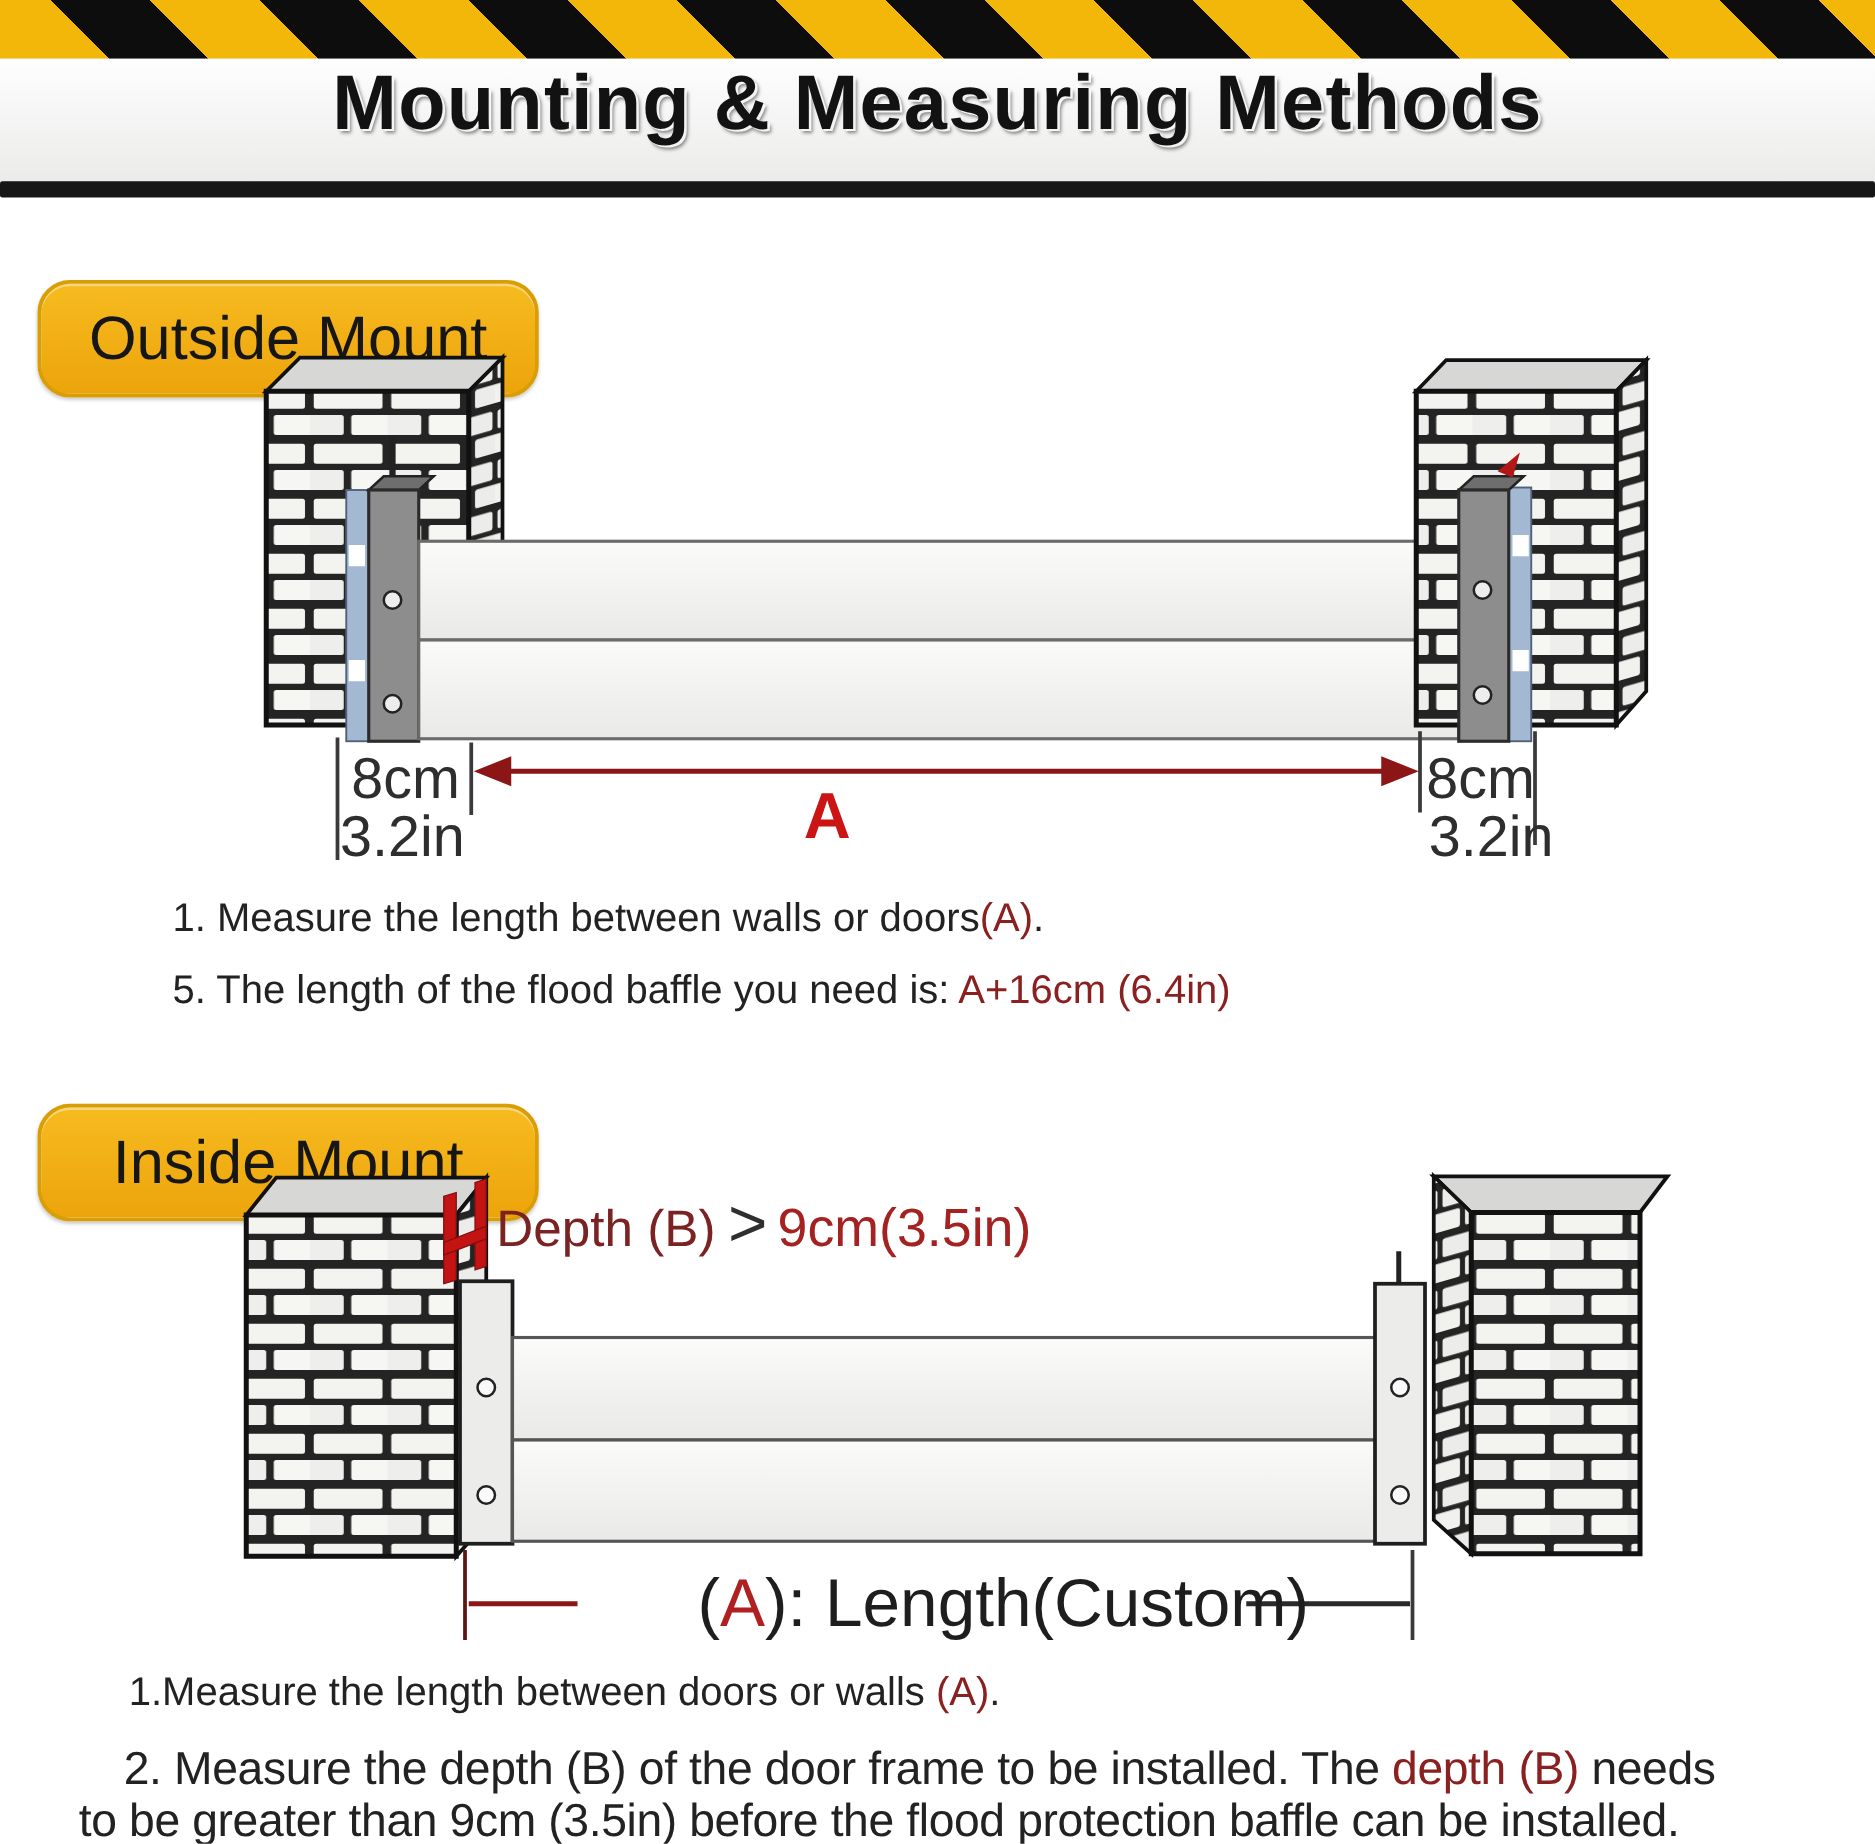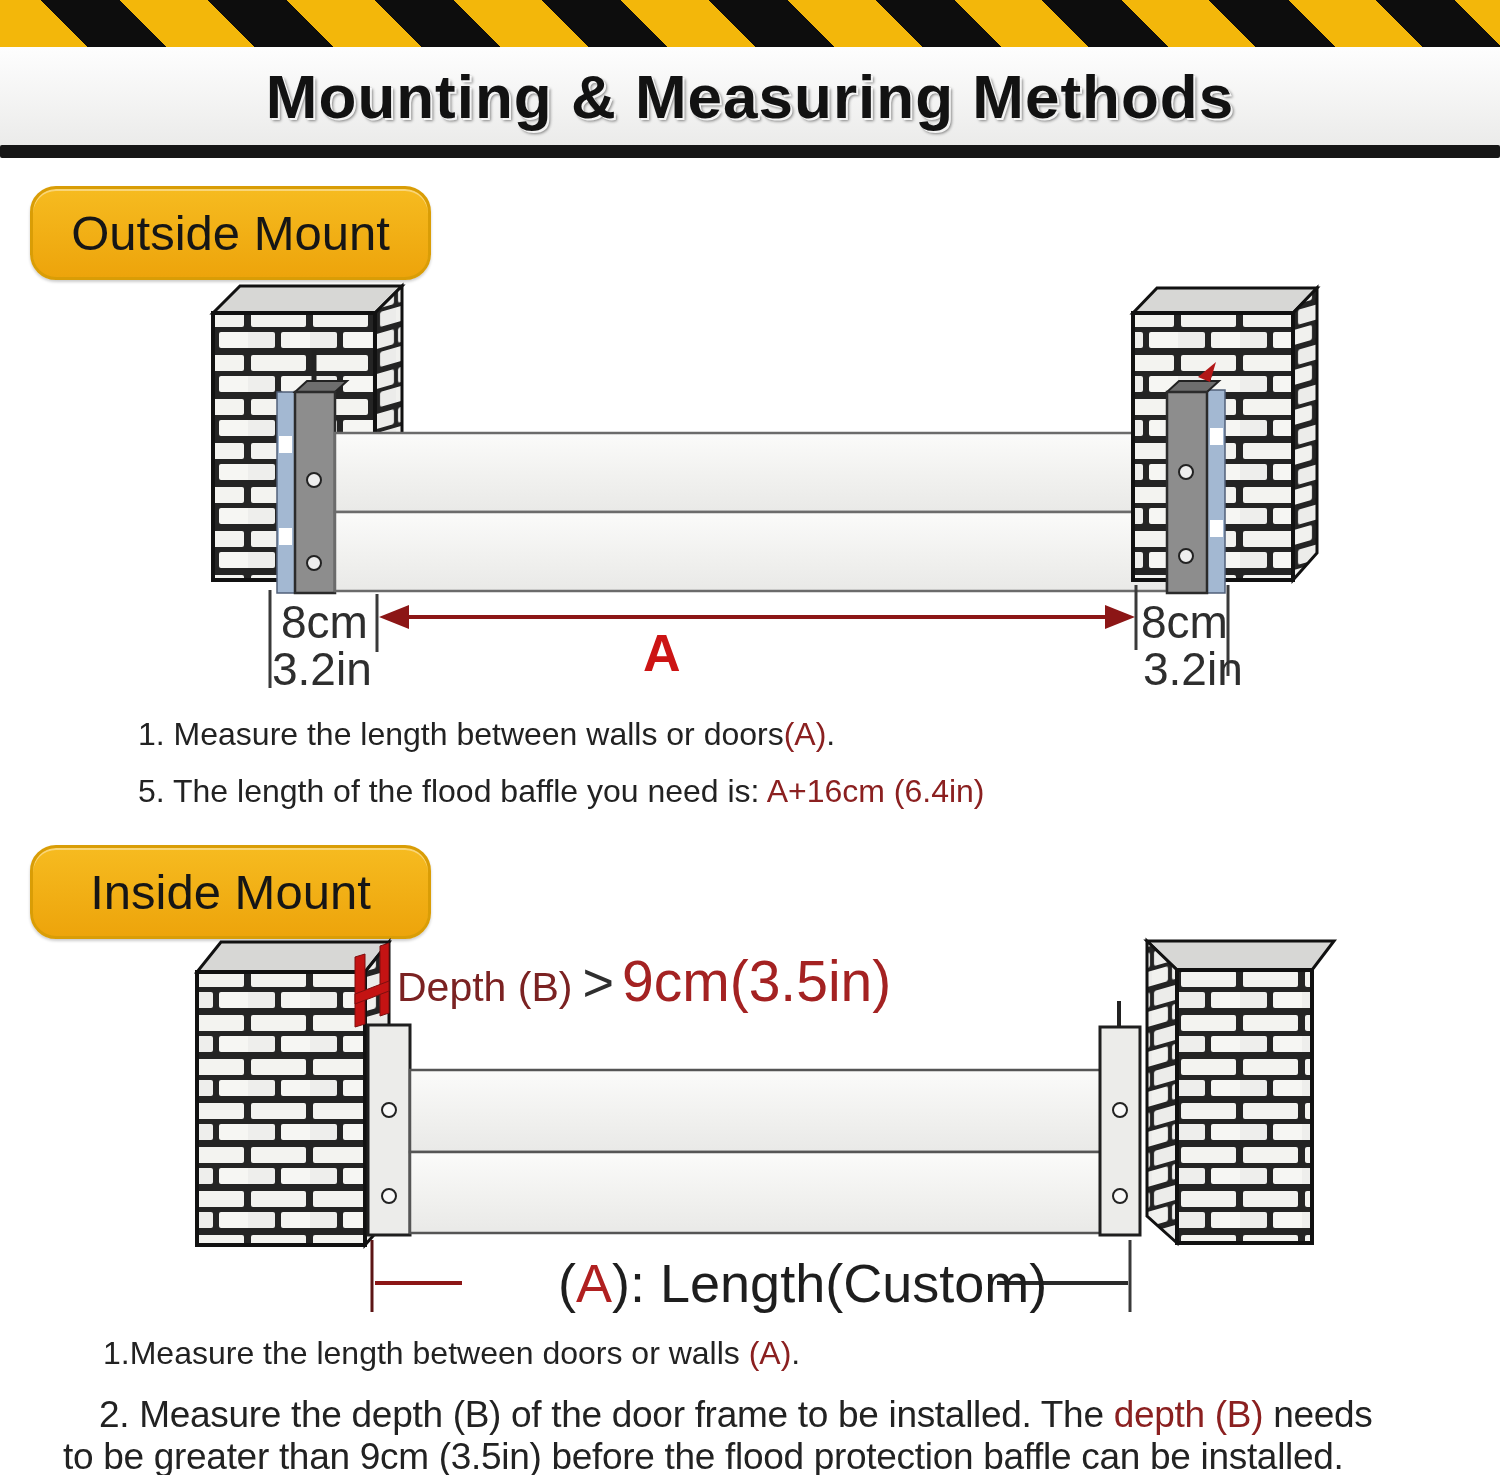--- a/index.html
+++ b/index.html
@@ -5,47 +5,47 @@
   html,body{margin:0;padding:0;}
   body{width:1500px;height:1475px;position:relative;background:#ffffff;overflow:hidden;
        font-family:"Liberation Sans",sans-serif;}
   .abs{position:absolute;}
   .t{font-family:"Liberation Sans",sans-serif;color:#222;line-height:1.1;white-space:nowrap;}
 
   
   .hazard{left:0;top:0;width:1500px;height:47px;
     background:repeating-linear-gradient(45deg,#f3b70a 0 62px,#0d0d0d 62px 118px);}
   .titleband{left:0;top:47px;width:1500px;height:98px;
-    background:linear-gradient(#fefefe,#ebebea);display:flex;align-items:center;justify-content:center;
+    background:linear-gradient(#fefefe,#ebebea);display:flex;justify-content:center;
     border-bottom:2px solid #d8d8d8;}
   .pagetitle{font-size:62px;font-weight:bold;color:#121212;letter-spacing:1px;
     text-shadow:2px 2px 0 rgba(255,255,255,.9),3px 3px 3px rgba(0,0,0,.45);}
   .blackbar{left:0;top:145px;width:1500px;height:13px;background:#161616;border-radius:2px;}
 
   
   .pill{left:30px;width:395px;height:88px;border-radius:26px;
     background:linear-gradient(#f6bb20,#eda40b);border:3px solid #d99d06;
     box-shadow:inset 0 2px 0 rgba(255,255,255,.4), 0 2px 3px rgba(0,0,0,.2);
     display:flex;align-items:center;justify-content:center;
-    font-size:49px;color:#161616;}
+    font-size:49px;color:#161616;margin-top:38px;}
   .pill-outside{top:186px;}
   .pill-inside{top:845px;}
 
   
   .dim{font-size:46px;color:#2e2e2e;}
   .spanlabel{display:flex;align-items:baseline;}
   .redA{color:#cc1414;font-weight:bold;font-size:52px;}
   .spanrest{font-size:43px;color:#1e1e1e;}
   .maroon{color:#8b2020;}
   .step{font-size:32px;color:#222;}
   .step-sm{font-size:37px;letter-spacing:-0.3px;color:#222;}
   .depthlbl{display:flex;align-items:baseline;}
   .depth-name{font-size:41px;color:#7b2222;}
   .depth-gt{font-size:54px;color:#2f2f2f;margin:0 8px 0 10px;font-weight:300;}
-  .depth-val{font-size:57px;color:#a42222;text-align:center;}
+  .depth-val{font-size:43px;color:#a42222;text-align:center;}
   .insideA{color:#b02020;}
   .inspan{font-size:54px;color:#1e1e1e;}
 </style>
 </head>
 <body>
 
 <div class="abs hazard"></div>
 <div class="abs titleband">
   <div class="pagetitle">Mounting &amp; Measuring Methods</div>
 </div>

